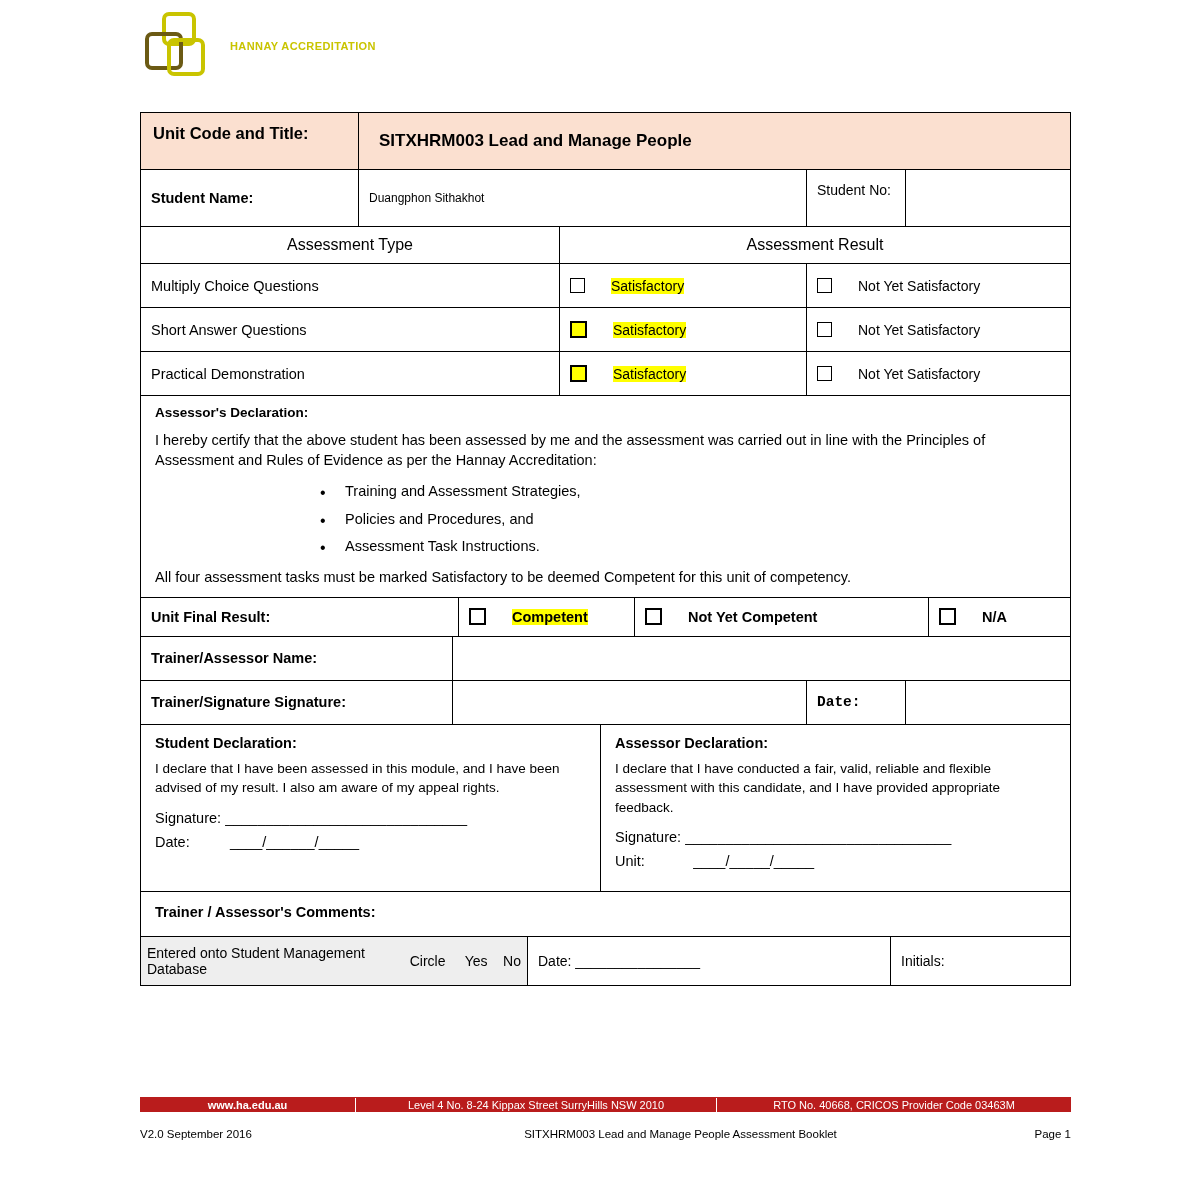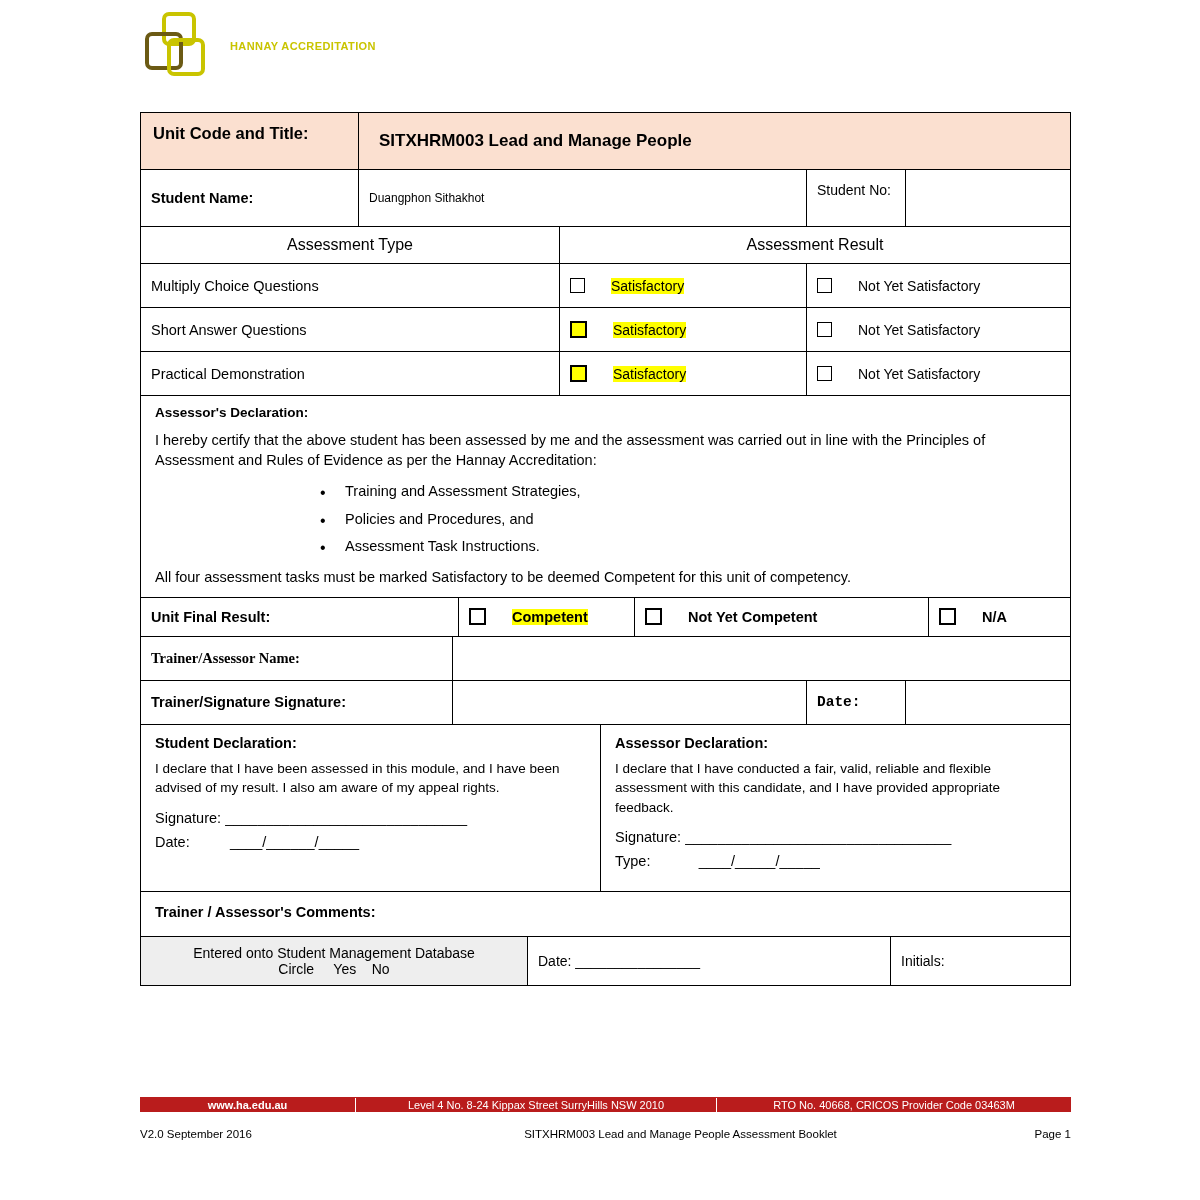--- a/index.html
+++ b/index.html
@@ -198,21 +198,20 @@
   }
   .ufr-comp { width: 176px; font-size: 14.5px; font-weight: bold; }
   .ufr-nyc { width: 294px; font-size: 14.5px; font-weight: bold; }
   .ufr-na { flex: 1; font-size: 14.5px; font-weight: bold; border-right: none; }
 
   .tan-label {
     width: 312px;
     font-weight: bold;
     font-size: 14.5px;
     min-height: 43px;
-    font-family: Liberation Serif, serif;
   }
   .tan-value { flex: 1; border-right: none; }
 
   .tas-label {
     width: 312px;
     font-weight: bold;
     font-size: 14.5px;
     min-height: 43px;
   }
   .tas-value { width: 354px; }
@@ -250,21 +249,21 @@
     padding: 12px 14px 16px 14px;
     font-weight: bold;
     font-size: 14.5px;
     border-right: none;
     min-height: 38px;
   }
 
   .entered-box {
     width: 387px;
     background: #eeeeee;
-    flex-direction: column;
+    flex-direction: row;
     align-items: center;
     padding: 8px 6px;
     font-size: 14px;
     min-height: 48px;
   }
   .entered-box .line2 { white-space: pre; }
   .ent-date { width: 363px; font-size: 14px; }
   .ent-init { flex: 1; font-size: 14px; border-right: none; }
 
   
@@ -410,21 +409,21 @@
     <div class="cell declpair-left">
       <div class="dp-title">Student Declaration:</div>
       <div class="dp-body">I declare that I have been assessed in this module, and I have been advised of my result.  I also am aware of my appeal rights.</div>
       <div class="dp-line">Signature: ______________________________</div>
       <div class="dp-line">Date:          ____/______/_____</div>
     </div>
     <div class="cell declpair-right">
       <div class="dp-title">Assessor Declaration:</div>
       <div class="dp-body">I declare that I have conducted a fair, valid, reliable and flexible assessment with this candidate, and I have provided appropriate feedback.</div>
       <div class="dp-line">Signature: _________________________________</div>
-      <div class="dp-line">Type:            ____/_____/_____</div>
+      <div class="dp-line">Unit:            ____/_____/_____</div>
     </div>
   </div>
 
   <div class="row">
     <div class="cell comments">Trainer / Assessor's Comments:</div>
   </div>
 
   <div class="row last">
     <div class="cell entered-box">
       <div>Entered onto Student Management Database</div>

